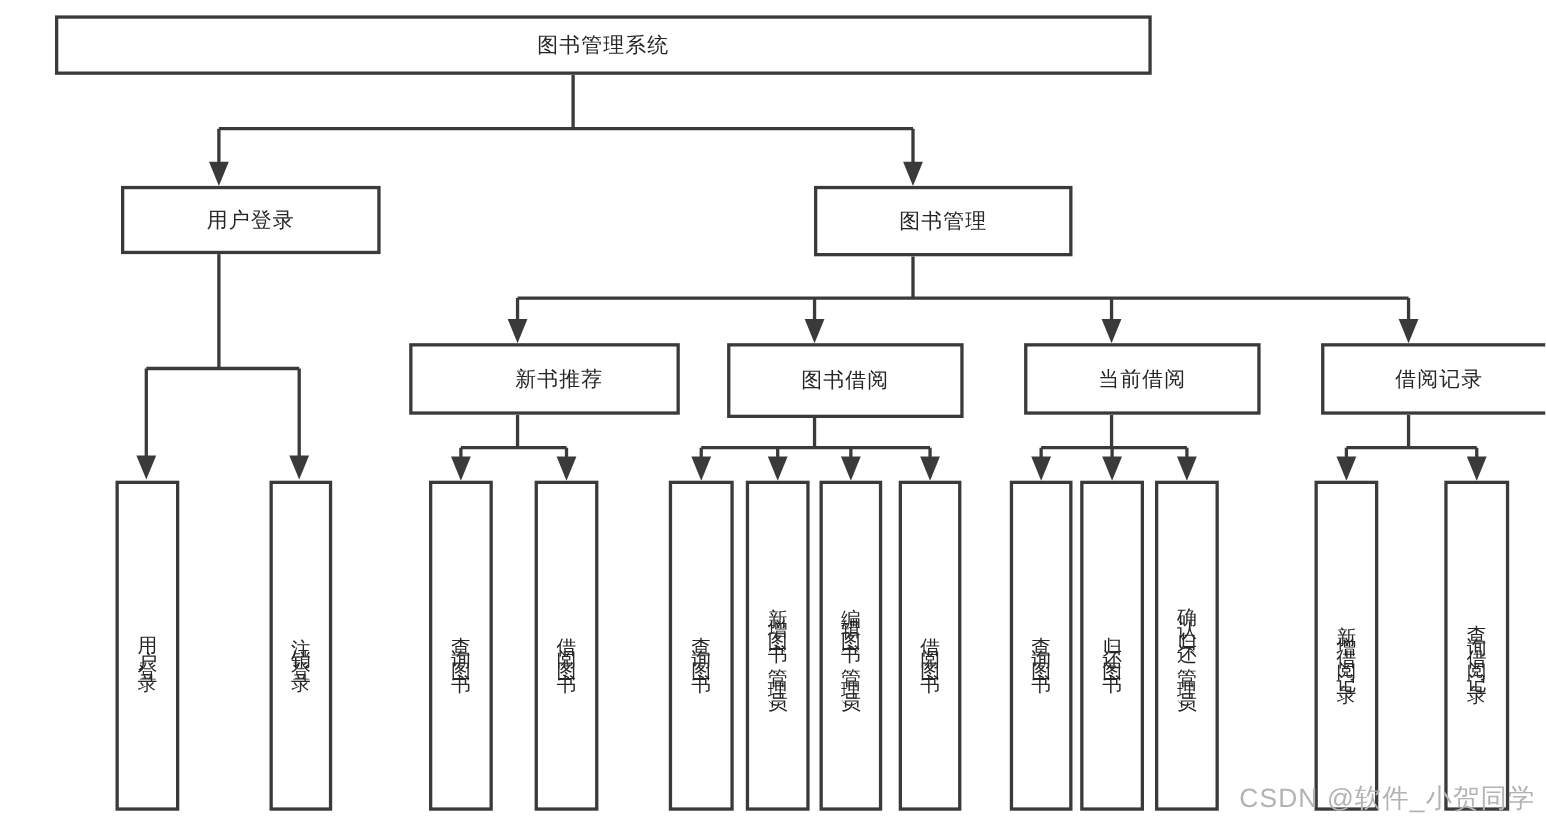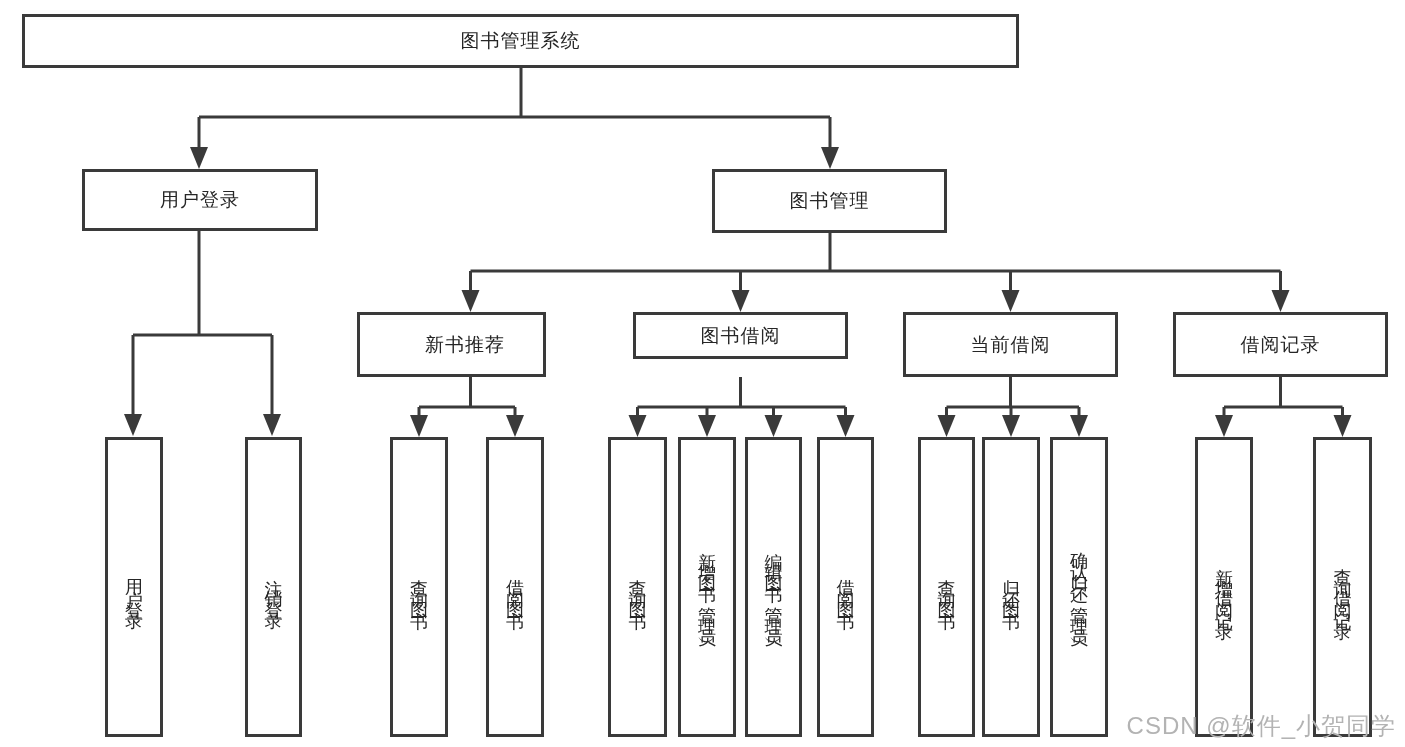--- a/index.html
+++ b/index.html
@@ -23,36 +23,36 @@
     background: #ffffff;
     border: 3px solid #3a3a3a;
     display: flex;
     align-items: center;
     justify-content: center;
     color: #262626;
     font-size: 19px;
     letter-spacing: 1px;
     z-index: 2;
   }
-  .hbox { white-space: nowrap; }
+  .hbox { white-space: nowrap; margin-left: 28px; }
   .vbox span {
     writing-mode: vertical-lr;
     text-orientation: mixed;
     letter-spacing: 11px;
     line-height: 1;
     font-size: 18px;
   }
   
   #box-root        { left: 22px;   top: 14px;  width: 997px; height: 54px; }
   
   #box-user-login  { left: 82px;   top: 169px; width: 236px; height: 62px; }
   #box-book-mgmt   { left: 712px;  top: 169px; width: 235px; height: 64px; font-family: Liberation Serif, serif; }
   
-  #box-new-rec     { left: 357px;  top: 312px; width: 189px; height: 65px; padding-left: 27px; }
-  #box-borrowing   { left: 633px;  top: 312px; width: 215px; height: 47px; }
+  #box-new-rec     { left: 344px;  top: 312px; width: 246px; height: 65px; padding-left: 27px; }
+  #box-borrowing   { left: 633px;  top: 312px; width: 215px; height: 68px; }
   #box-current     { left: 903px;  top: 312px; width: 215px; height: 65px; }
   #box-records     { left: 1173px; top: 312px; width: 215px; height: 65px; }
   
   .leaf { top: 437px; height: 300px; }
   #leaf-a1 { left: 105px;  width: 58px; }
   #leaf-a2 { left: 245px;  width: 57px; }
   #leaf-b1 { left: 390px;  width: 58px; }
   #leaf-b2 { left: 486px;  width: 58px; }
   #leaf-c1 { left: 608px;  width: 59px; }
   #leaf-c2 { left: 678px;  width: 58px; }

